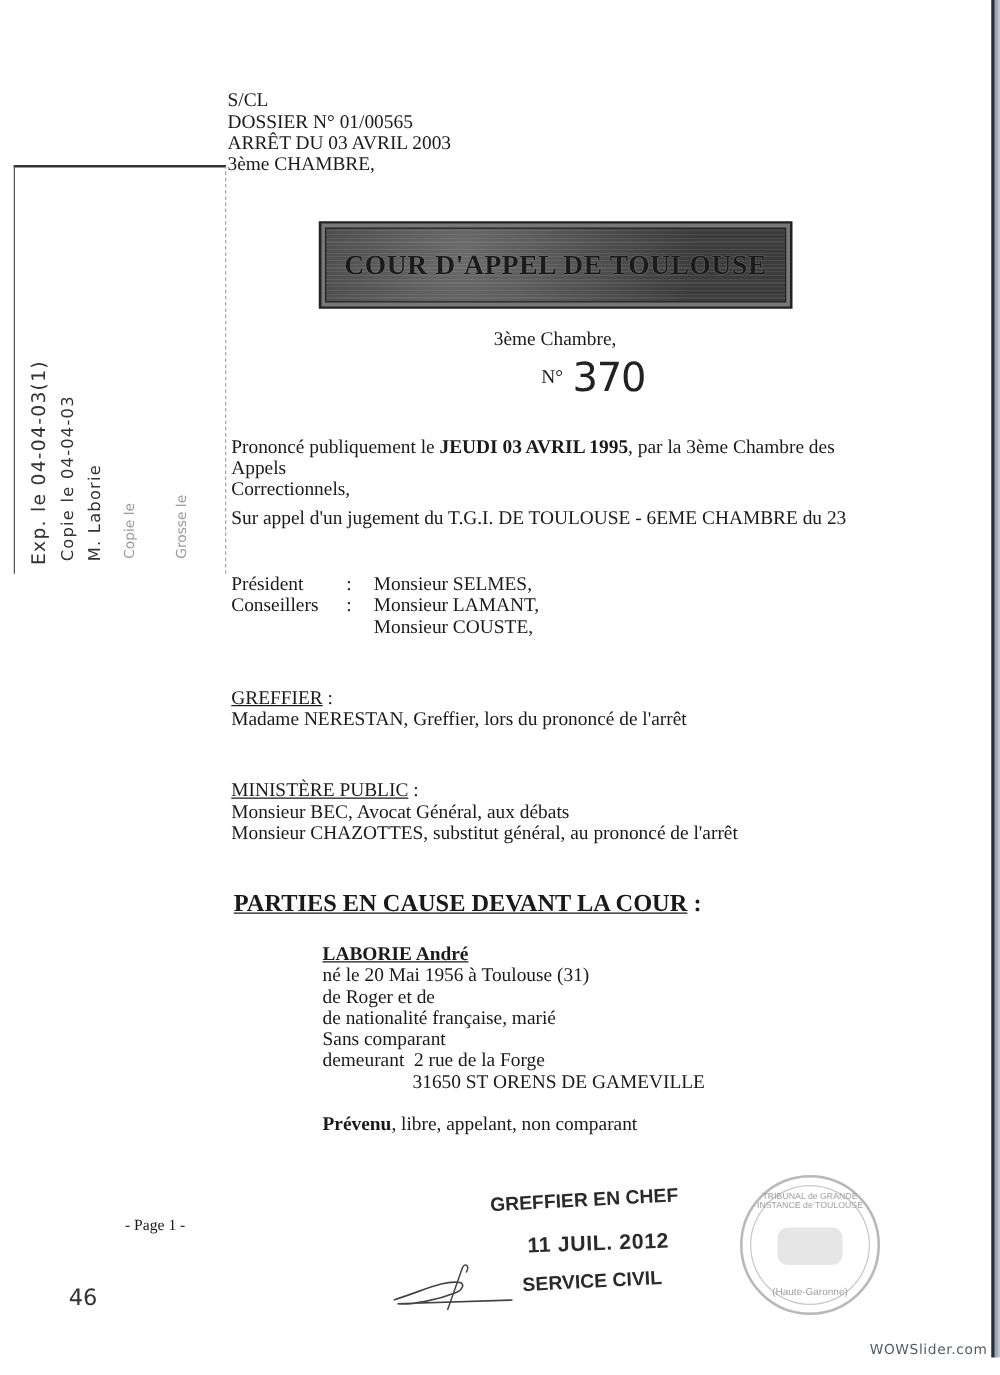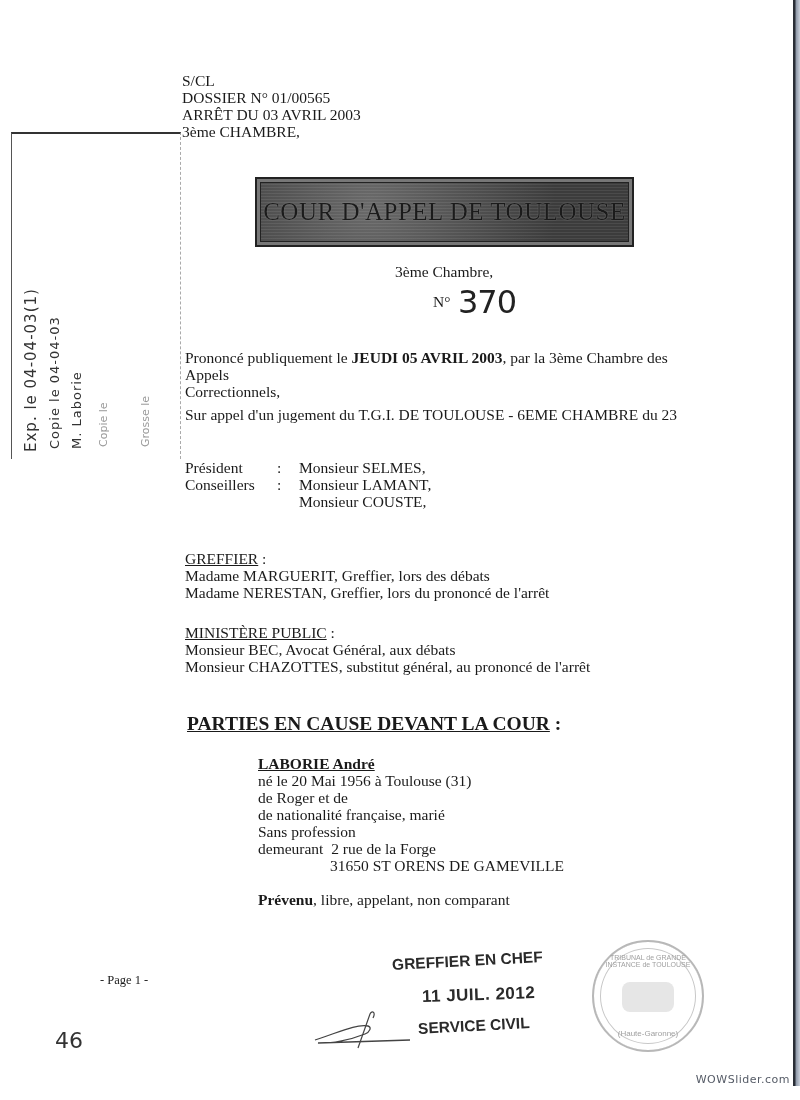--- a/index.html
+++ b/index.html
@@ -37,38 +37,38 @@
 
   .court-banner {
     position: absolute; left: 255px; top: 177px; width: 375px; height: 66px;
     background:
       repeating-linear-gradient(0deg, rgba(255,255,255,0.08) 0 1px, transparent 1px 3px),
       radial-gradient(circle at 30% 40%, #6a6a6a, #3c3c3c 70%);
     border: 2px solid #222; box-shadow: inset 0 0 0 3px #777, inset 0 0 0 4px #222;
     display: flex; align-items: center; justify-content: center;
   }
   .court-banner span {
-    font-family: "Liberation Serif", serif; font-weight: normal; font-size: 25px; color: #1b1b1b;
+    font-family: "Liberation Serif", serif; font-weight: bold; font-size: 22px; color: #1b1b1b;
     text-shadow: 0 0 1px #999; letter-spacing: 0.5px;
   }
   .chamber-sub { left: 395px; top: 263px; font-size: 15.5px; }
   .num-label { left: 433px; top: 293px; font-size: 15.5px; }
   .num-hand { left: 458px; top: 283px; font-family: "DejaVu Sans", sans-serif; font-size: 32px; letter-spacing: -1px; color: #222; }
 
   .body-col { left: 185px; width: 525px; }
   .para { font-size: 15.5px; line-height: 17px; }
   .u { text-decoration: underline; }
   .b { font-weight: bold; }
   .row { display: flex; }
   .row .lbl { width: 92px; }
   .row .colon { width: 22px; }
   .party { left: 258px; top: 755px; }
   .party div { font-size: 15.5px; line-height: 17px; }
   .page-num { left: 100px; top: 973px; font-size: 12.5px; }
-  .hand-46 { left: 55px; top: 1028px; font-family: "DejaVu Sans", sans-serif; font-size: 22px; color: #333; }
+  .hand-46 { left: 55px; top: 1028px; font-family: "DejaVu Sans", sans-serif; font-size: 18px; color: #333; }
   .stamp { font-family: "Liberation Sans", sans-serif; font-weight: bold; color: #2a2a2a; }
   .stamp1 { left: 392px; top: 952px; font-size: 15.5px; transform: rotate(-3deg); }
   .stamp2 { left: 422px; top: 985px; font-size: 17px; transform: rotate(-2deg); letter-spacing: 0.5px; }
   .stamp3 { left: 418px; top: 1017px; font-size: 15.5px; transform: rotate(-3deg); }
   .seal {
     position: absolute; left: 592px; top: 940px; width: 108px; height: 108px;
     border-radius: 50%; border: 2px solid #b8b8b8; box-shadow: inset 0 0 0 6px #fff, inset 0 0 0 7px #c8c8c8;
     color: #a0a0a0; font-family: "Liberation Sans", sans-serif; font-size: 8px; text-align: center;
   }
   .seal .top { position: absolute; top: 12px; left: 0; right: 0; }
@@ -99,21 +99,21 @@
 
 <div class="court-banner">
   <span>COUR D'APPEL DE TOULOUSE</span>
 </div>
 
 <div class="abs txt chamber-sub">3ème Chambre,</div>
 <div class="abs txt num-label">N°</div>
 <div class="abs num-hand">370</div>
 
 <div class="abs body-col para" style="top:349px;">
-  <div><span>Prononcé publiquement le </span><span class="b">JEUDI 05 AVRIL 2003</span><span>, par la 3ème Chambre des Appels</span></div>
+  <div><span>Prononcé publiquement le </span><span class="b">JEUDI 03 AVRIL 1995</span><span>, par la 3ème Chambre des Appels</span></div>
   <div>Correctionnels,</div>
 </div>
 
 <div class="abs body-col para" style="top:406px;">
   <div style="text-align:justify;">Sur appel d'un jugement du T.G.I. DE TOULOUSE - 6EME CHAMBRE du 23</div>
 </div>
 
 <div class="abs body-col para" style="top:459px;">
   <div class="row">
     <span class="lbl">Président</span>
@@ -127,40 +127,39 @@
   </div>
   <div class="row">
     <span class="lbl"></span>
     <span class="colon"></span>
     <span>Monsieur COUSTE,</span>
   </div>
 </div>
 
 <div class="abs body-col para" style="top:550px;">
   <div><span class="u">GREFFIER</span><span> :</span></div>
-  <div>Madame MARGUERIT, Greffier, lors des débats</div>
   <div>Madame NERESTAN, Greffier, lors du prononcé de l'arrêt</div>
 </div>
 
 <div class="abs body-col para" style="top:624px;">
   <div><span class="u">MINISTÈRE PUBLIC</span><span> :</span></div>
   <div>Monsieur BEC, Avocat Général, aux débats</div>
   <div>Monsieur CHAZOTTES, substitut général, au prononcé de l'arrêt</div>
 </div>
 
 <div class="abs" style="left:187px; top:713px; font-size:19.5px; font-weight:bold; white-space:nowrap;">
   <span class="u">PARTIES EN CAUSE DEVANT LA COUR</span><span> :</span>
 </div>
 
 <div class="abs party">
   <div class="b u">LABORIE André</div>
   <div>né le 20 Mai 1956 à Toulouse (31)</div>
   <div>de Roger et de</div>
   <div>de nationalité française, marié</div>
-  <div>Sans profession</div>
+  <div>Sans comparant</div>
   <div style="white-space:pre;">demeurant  2 rue de la Forge</div>
   <div style="padding-left:72px;">31650 ST ORENS DE GAMEVILLE</div>
   <div style="margin-top:17px;"><span class="b">Prévenu</span><span>, libre, appelant, non comparant</span></div>
 </div>
 
 <div class="abs page-num">- Page 1 -</div>
 <div class="abs hand-46">46</div>
 
 <div class="abs stamp stamp1">GREFFIER EN CHEF</div>
 <div class="abs stamp stamp2">11 JUIL. 2012</div>

